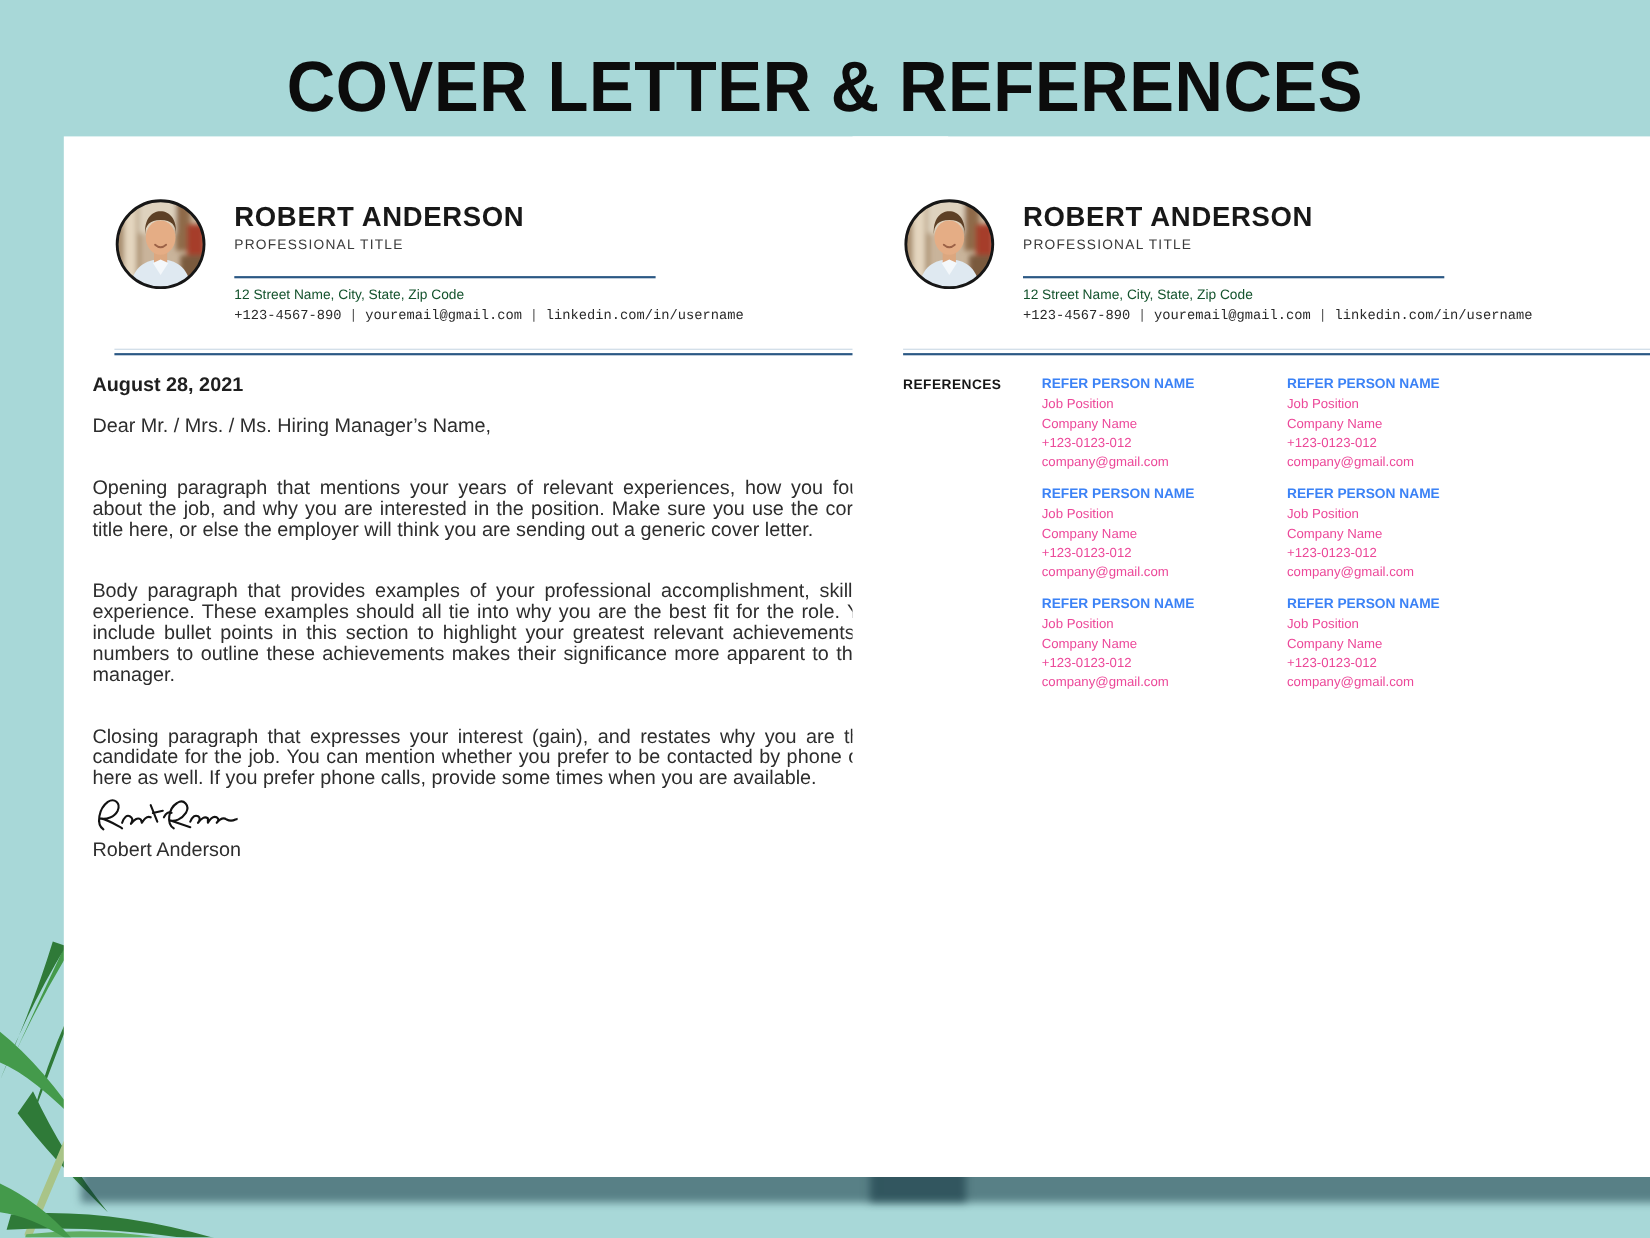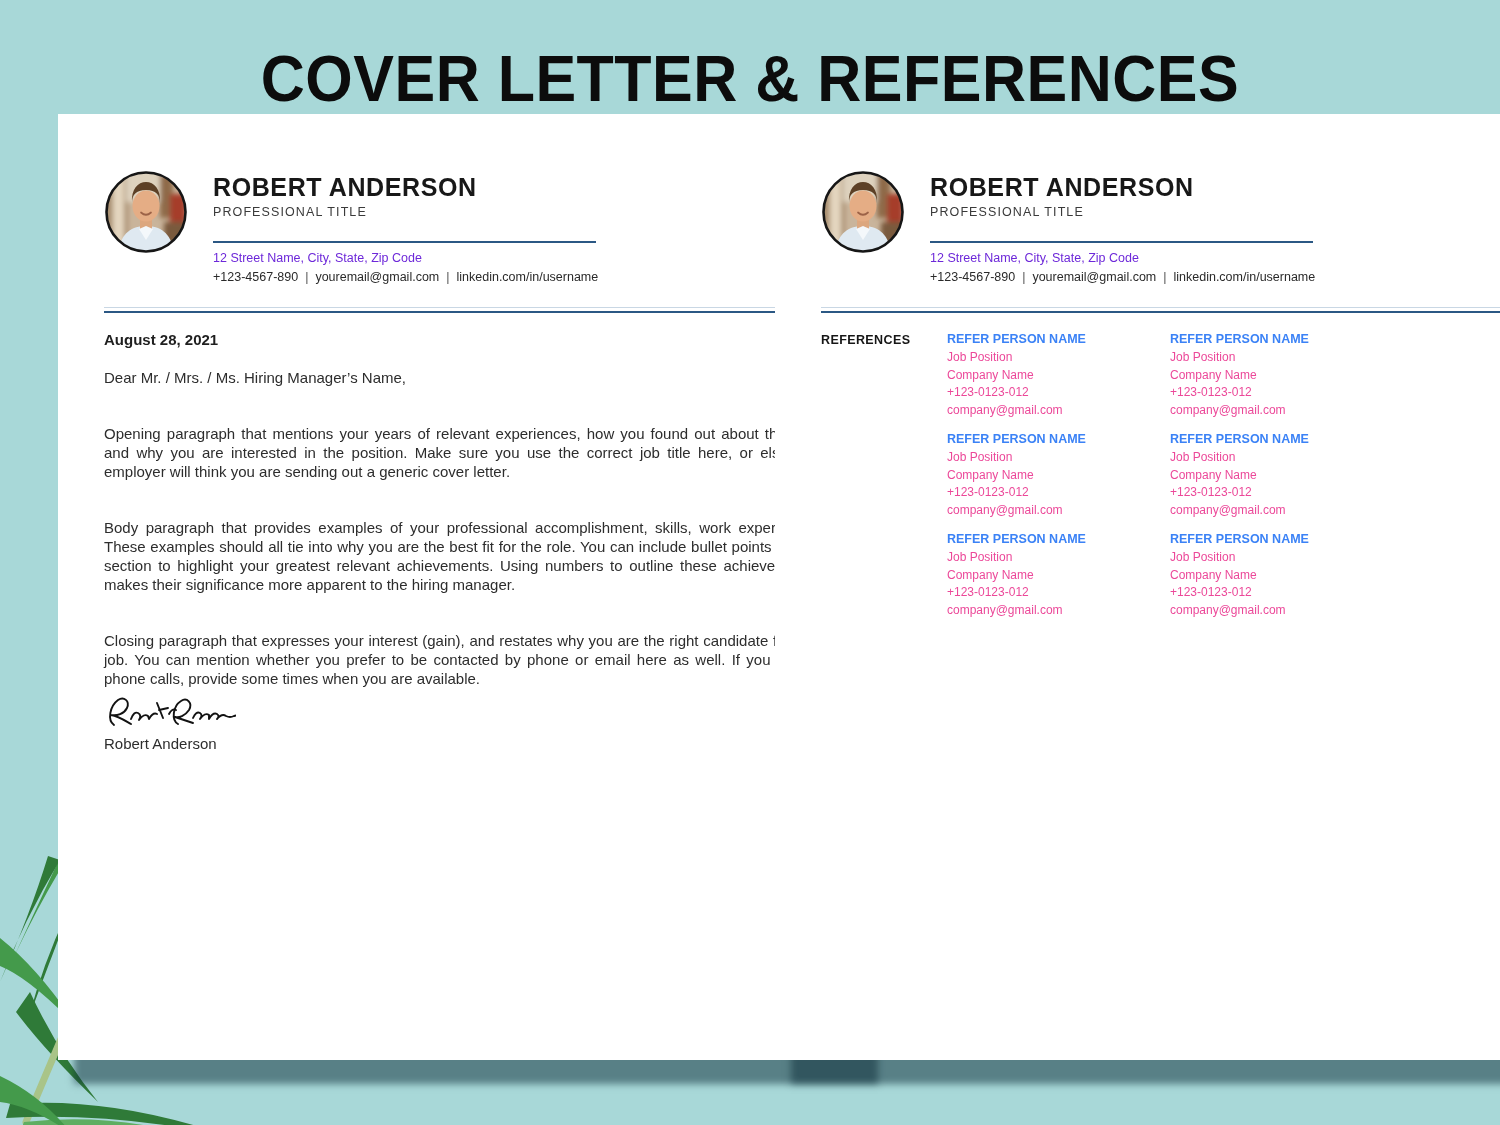--- a/index.html
+++ b/index.html
@@ -19,47 +19,47 @@
     font-size:61px; font-weight:bold; letter-spacing:0.5px;
     color:#0c0c0c;
     transform:scale(1,1.06);
   }
 
   
   .leaf-wrap { position:absolute; left:0; bottom:0; width:300px; height:305px; z-index:1; }
 
   
   .page {
-    position:absolute; top:114px; width:804px; height:946px;
+    position:absolute; top:124px; width:804px; height:946px;
     background:#ffffff; z-index:2;
     box-shadow:16px 24px 7px rgba(16,48,60,0.52);
   }
   .page-left  { left:58px; }
   .page-right { left:775px; }
 
   
   .doc-header { display:flex; gap:25px; padding:56px 46px 0 46px; }
   .avatar { width:84px; height:84px; flex:none; }
   .header-text { flex:1; padding-top:3px; }
   .person-name { font-size:25px; font-weight:bold; letter-spacing:0.6px; color:#181818; }
   .prof-title { font-size:12.5px; letter-spacing:1.1px; color:#3a3a3a; margin-top:3px; padding-bottom:22px; }
   .title-rule { width:383px; border-bottom:2.5px solid #2b5884; }
-  .addr-line { margin-top:8px; font-size:12.5px; color:#6d28d9; }
-  .contact-line { margin-top:5px; font-size:12.5px; color:#2a2a2a; }
+  .addr-line { margin-top:8px; font-size:12.5px; color:#14532d; }
+  .contact-line { margin-top:5px; font-size:12.5px; color:#2a2a2a;font-family:Liberation Mono, monospace; }
   .contact-line .sep { margin:0 7px; color:#555; }
 
   .divider {
     margin:23px 46px 0 46px;
     border-top:1px solid #c9d7e4;
     height:6px;
     border-bottom:2.5px solid #2b5884;
   }
 
   
-  .letter { padding:0 46px; font-size:15px; line-height:19px; color:#2d2d2d; }
+  .letter { padding:0 26px; font-size:18px; line-height:19px; color:#2d2d2d; }
   .date-line { font-weight:bold; margin-top:17px; color:#1f1f1f; }
   .recipient { margin-top:19px; }
   .salutation { margin-top:19px; }
   .body-par { margin-top:37px; text-align:justify; }
   .closing { margin-top:19px; }
   .signature-svg { display:block; margin-top:3px; width:132px; height:42px; }
   .typed-name { margin-top:1px; }
 
   
   .refs { display:flex; padding:19px 46px 0 46px; }

